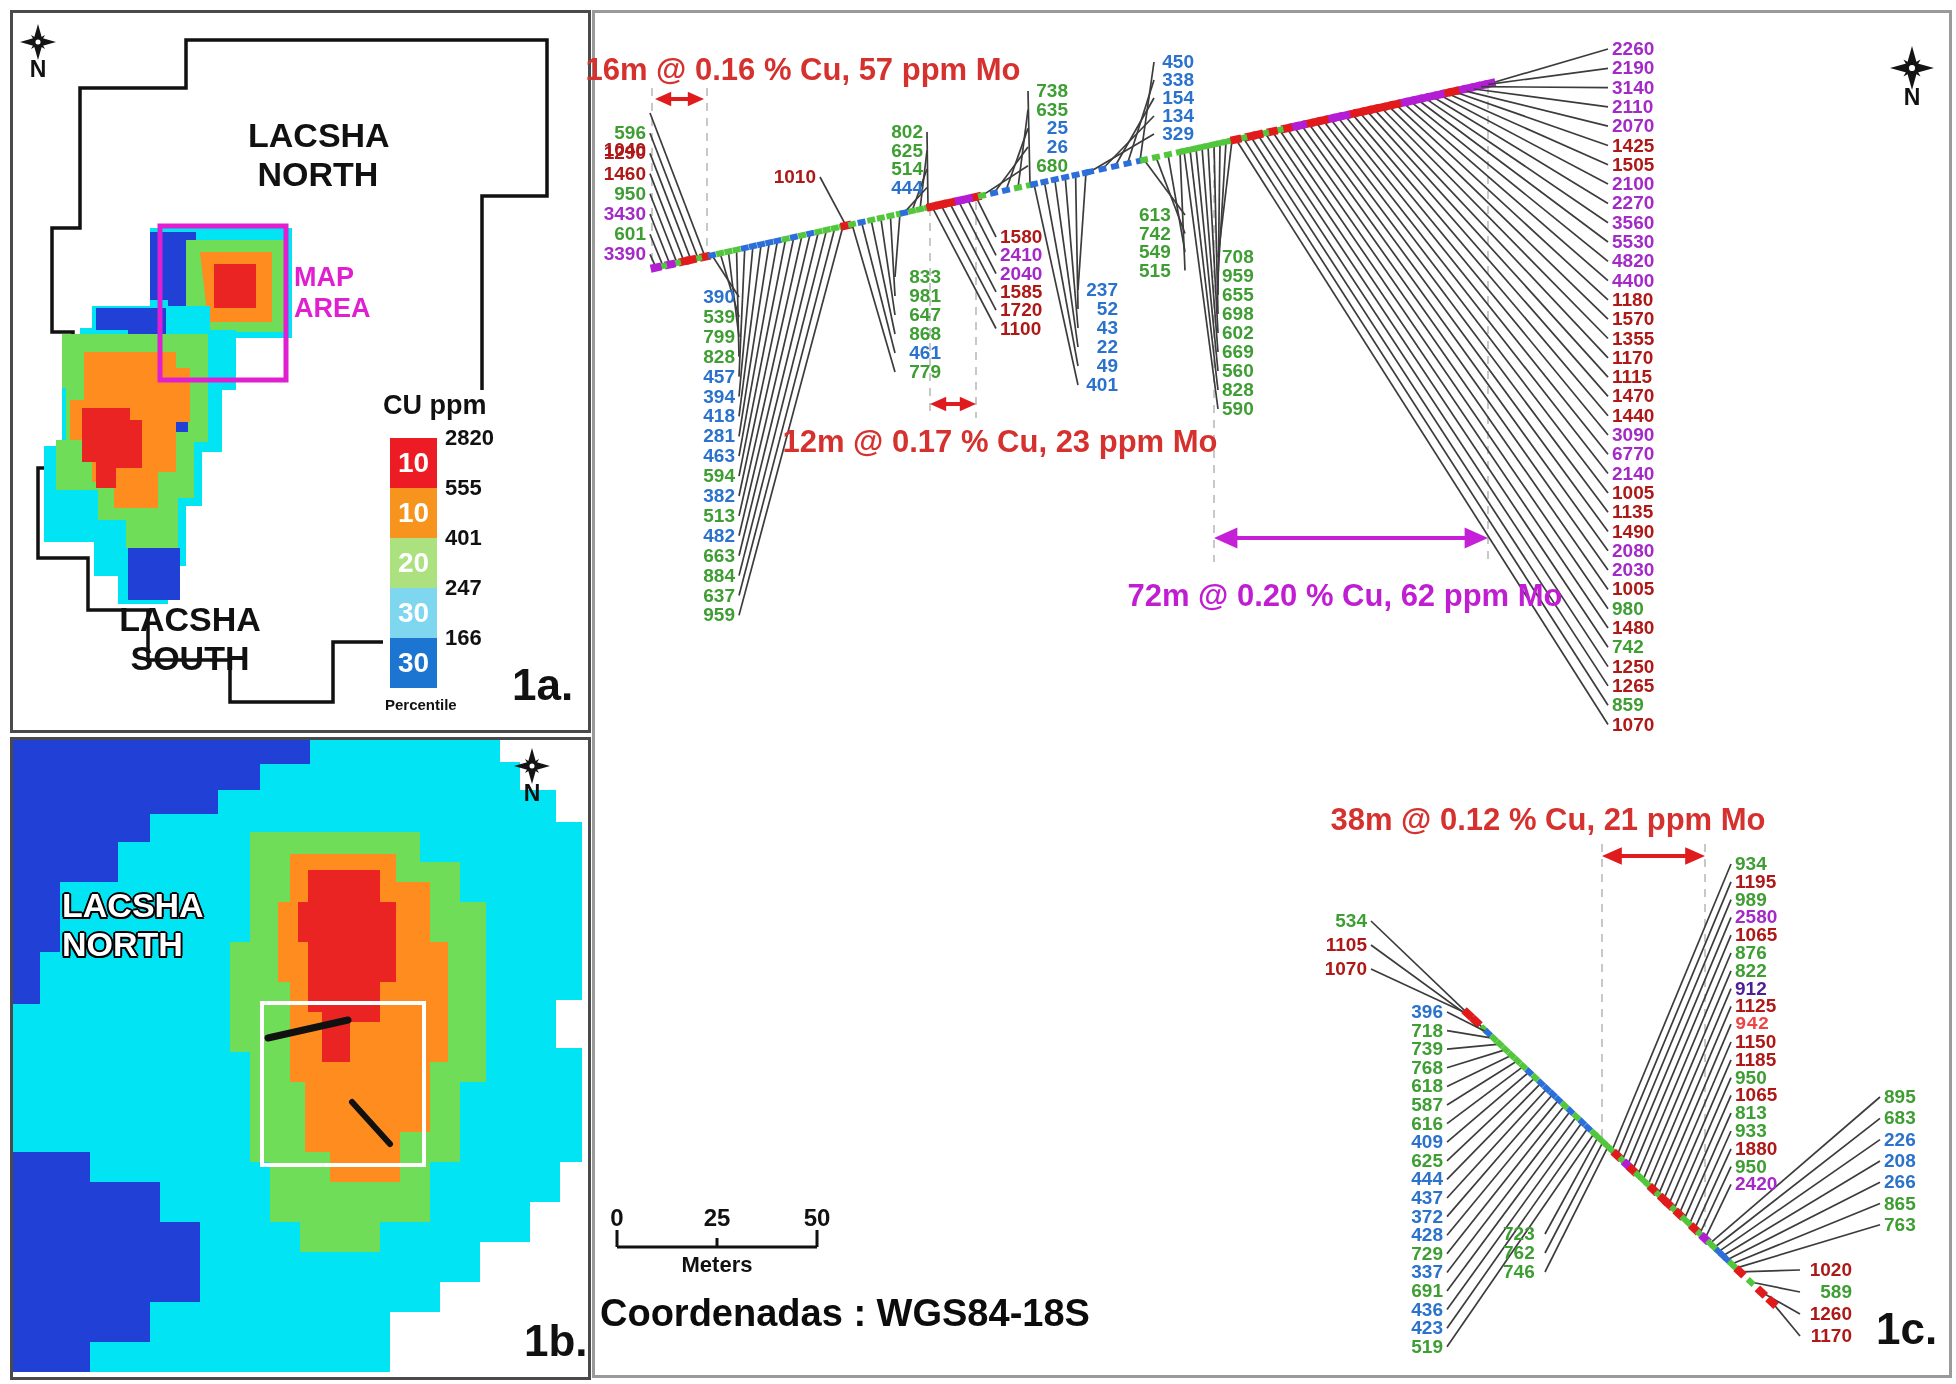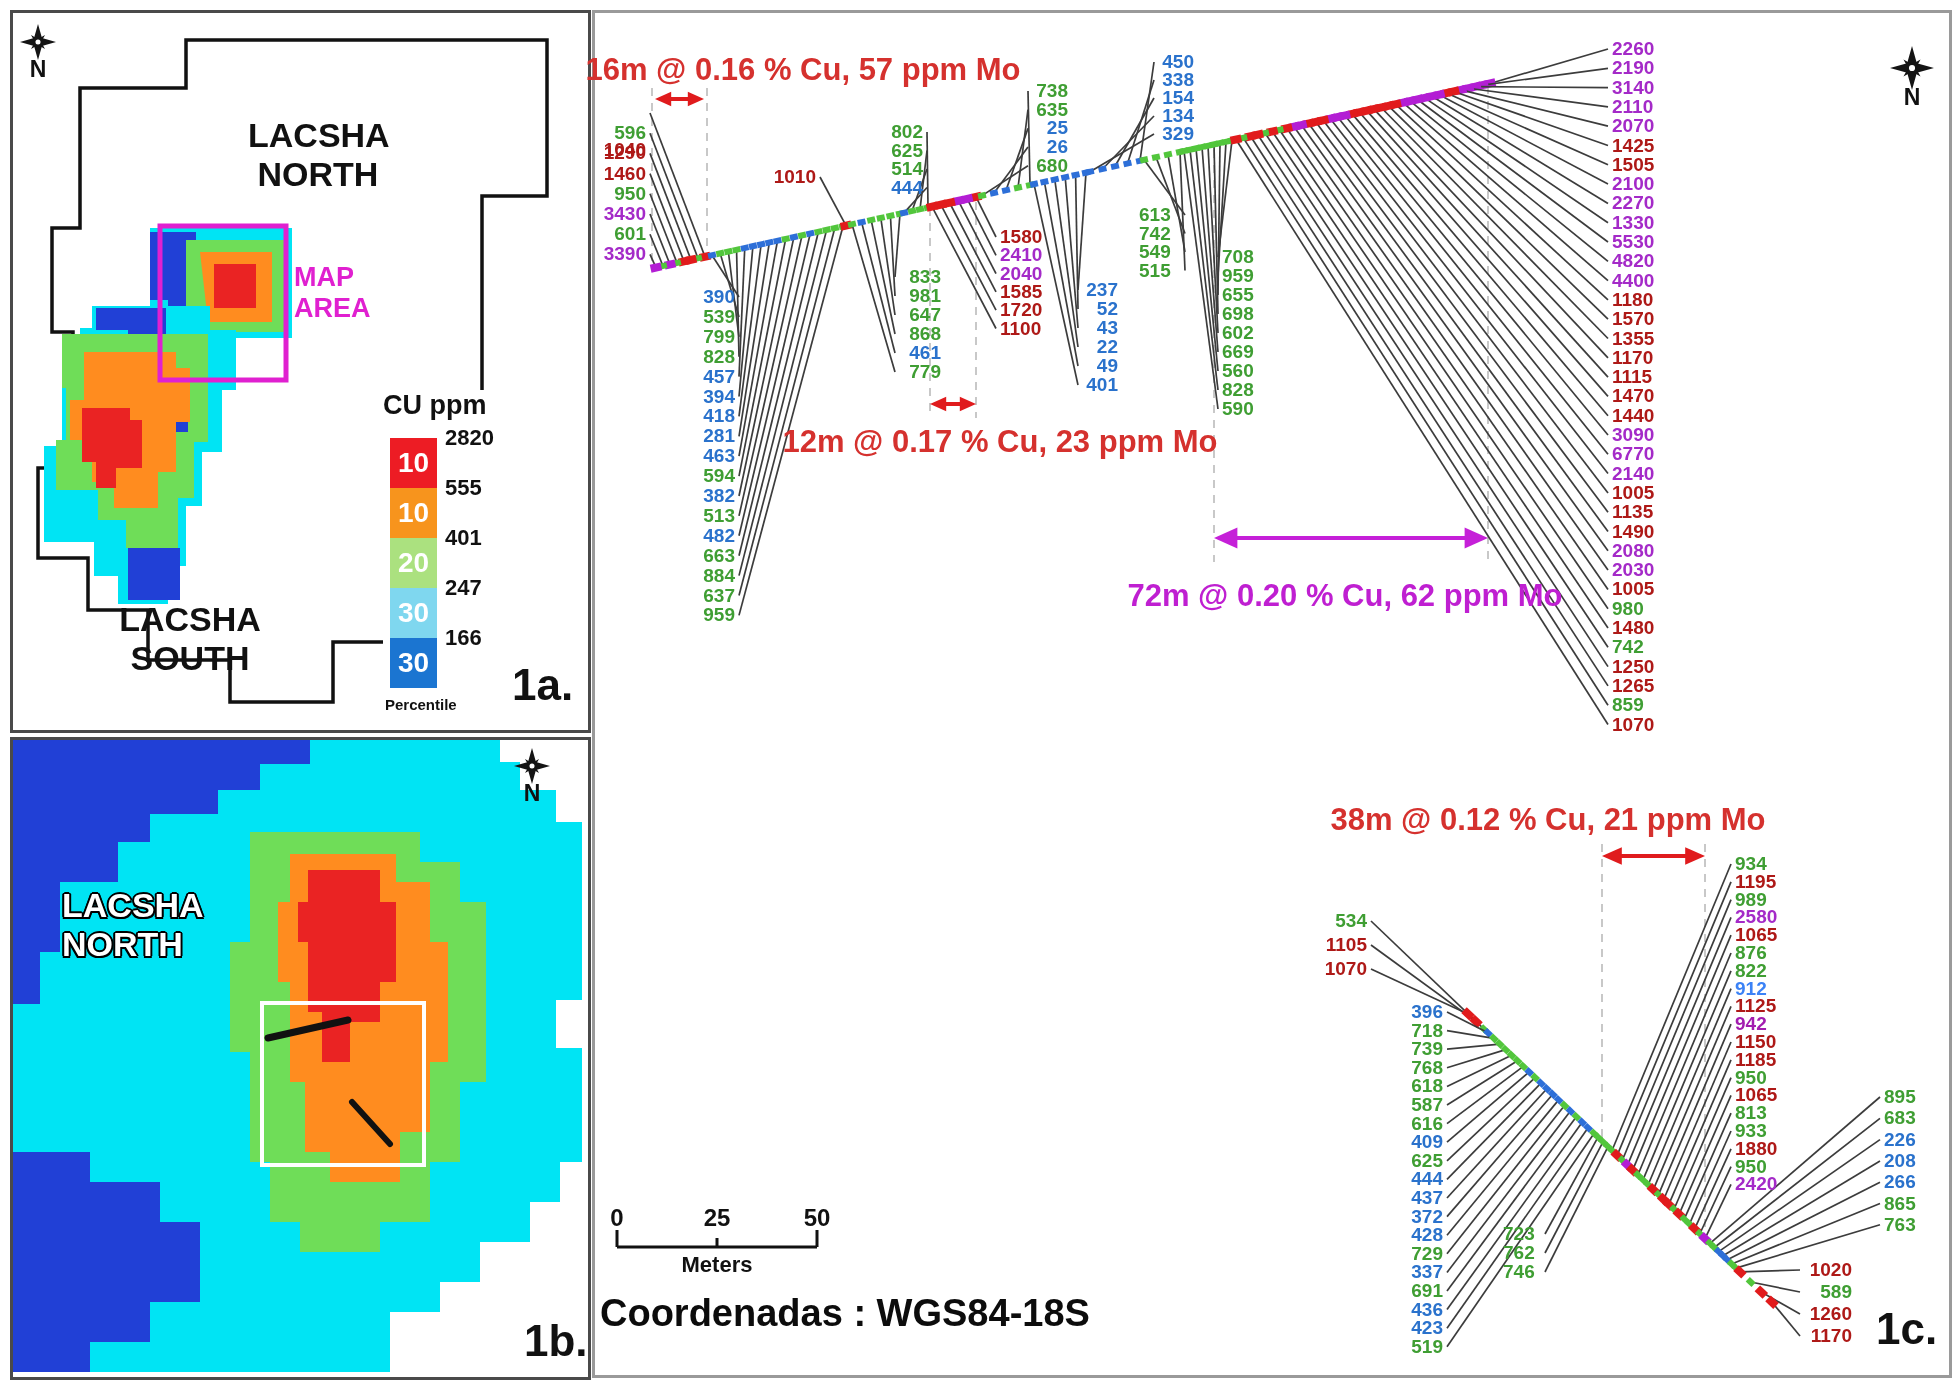--- a/index.html
+++ b/index.html
@@ -530,21 +530,21 @@
       <div class="val" style="left: 1222px; top: 399px; color: rgb(63, 158, 51);">590</div>
       <div class="val" style="left: 1612px; top: 39px; color: rgb(164, 42, 200);">2260</div>
       <div class="val" style="left: 1612px; top: 58.3px; color: rgb(164, 42, 200);">2190</div>
       <div class="val" style="left: 1612px; top: 77.6px; color: rgb(164, 42, 200);">3140</div>
       <div class="val" style="left: 1612px; top: 96.9px; color: rgb(164, 42, 200);">2110</div>
       <div class="val" style="left: 1612px; top: 116.2px; color: rgb(164, 42, 200);">2070</div>
       <div class="val" style="left: 1612px; top: 135.5px; color: rgb(174, 25, 23);">1425</div>
       <div class="val" style="left: 1612px; top: 154.8px; color: rgb(174, 25, 23);">1505</div>
       <div class="val" style="left: 1612px; top: 174.1px; color: rgb(164, 42, 200);">2100</div>
       <div class="val" style="left: 1612px; top: 193.4px; color: rgb(164, 42, 200);">2270</div>
-      <div class="val" style="left: 1612px; top: 212.7px; color: rgb(164, 42, 200);">1330</div>
+      <div class="val" style="left: 1612px; top: 212.7px; color: rgb(164, 42, 200);">3560</div>
       <div class="val" style="left: 1612px; top: 232px; color: rgb(164, 42, 200);">5530</div>
       <div class="val" style="left: 1612px; top: 251.3px; color: rgb(164, 42, 200);">4820</div>
       <div class="val" style="left: 1612px; top: 270.6px; color: rgb(164, 42, 200);">4400</div>
       <div class="val" style="left: 1612px; top: 289.9px; color: rgb(174, 25, 23);">1180</div>
       <div class="val" style="left: 1612px; top: 309.2px; color: rgb(174, 25, 23);">1570</div>
       <div class="val" style="left: 1612px; top: 328.5px; color: rgb(174, 25, 23);">1355</div>
       <div class="val" style="left: 1612px; top: 347.8px; color: rgb(174, 25, 23);">1170</div>
       <div class="val" style="left: 1612px; top: 367.1px; color: rgb(174, 25, 23);">1115</div>
       <div class="val" style="left: 1612px; top: 386.4px; color: rgb(174, 25, 23);">1470</div>
       <div class="val" style="left: 1612px; top: 405.7px; color: rgb(174, 25, 23);">1440</div>
@@ -589,23 +589,23 @@
       <div class="val" style="left: 1503px; top: 1224px; color: rgb(63, 158, 51);">723</div>
       <div class="val" style="left: 1503px; top: 1243px; color: rgb(63, 158, 51);">762</div>
       <div class="val" style="left: 1503px; top: 1262px; color: rgb(63, 158, 51);">746</div>
       <div class="val" style="left: 1735px; top: 854px; color: rgb(63, 158, 51);">934</div>
       <div class="val" style="left: 1735px; top: 871.8px; color: rgb(174, 25, 23);">1195</div>
       <div class="val" style="left: 1735px; top: 889.6px; color: rgb(63, 158, 51);">989</div>
       <div class="val" style="left: 1735px; top: 907.4px; color: rgb(164, 42, 200);">2580</div>
       <div class="val" style="left: 1735px; top: 925.2px; color: rgb(174, 25, 23);">1065</div>
       <div class="val" style="left: 1735px; top: 943px; color: rgb(63, 158, 51);">876</div>
       <div class="val" style="left: 1735px; top: 960.8px; color: rgb(63, 158, 51);">822</div>
-      <div class="val" style="left: 1735px; top: 978.6px; color: #3b82f6;">912</div>
+      <div class="val" style="left: 1735px; top: 978.6px; color: #4c1d95;">912</div>
       <div class="val" style="left: 1735px; top: 996.4px; color: rgb(174, 25, 23);">1125</div>
-      <div class="val" style="left: 1735px; top: 1014.2px; color: #a21caf;">942</div>
+      <div class="val" style="left: 1735px; top: 1014.2px; color: #ef4444; font-family: Liberation Mono, monospace;">942</div>
       <div class="val" style="left: 1735px; top: 1032px; color: rgb(174, 25, 23);">1150</div>
       <div class="val" style="left: 1735px; top: 1049.8px; color: rgb(174, 25, 23);">1185</div>
       <div class="val" style="left: 1735px; top: 1067.6px; color: rgb(63, 158, 51);">950</div>
       <div class="val" style="left: 1735px; top: 1085.4px; color: rgb(174, 25, 23);">1065</div>
       <div class="val" style="left: 1735px; top: 1103.2px; color: rgb(63, 158, 51);">813</div>
       <div class="val" style="left: 1735px; top: 1121px; color: rgb(63, 158, 51);">933</div>
       <div class="val" style="left: 1735px; top: 1138.8px; color: rgb(174, 25, 23);">1880</div>
       <div class="val" style="left: 1735px; top: 1156.6px; color: rgb(63, 158, 51);">950</div>
       <div class="val" style="left: 1735px; top: 1174.4px; color: rgb(164, 42, 200);">2420</div>
       <div class="val" style="left: 1884px; top: 1087px; color: rgb(63, 158, 51);">895</div>

